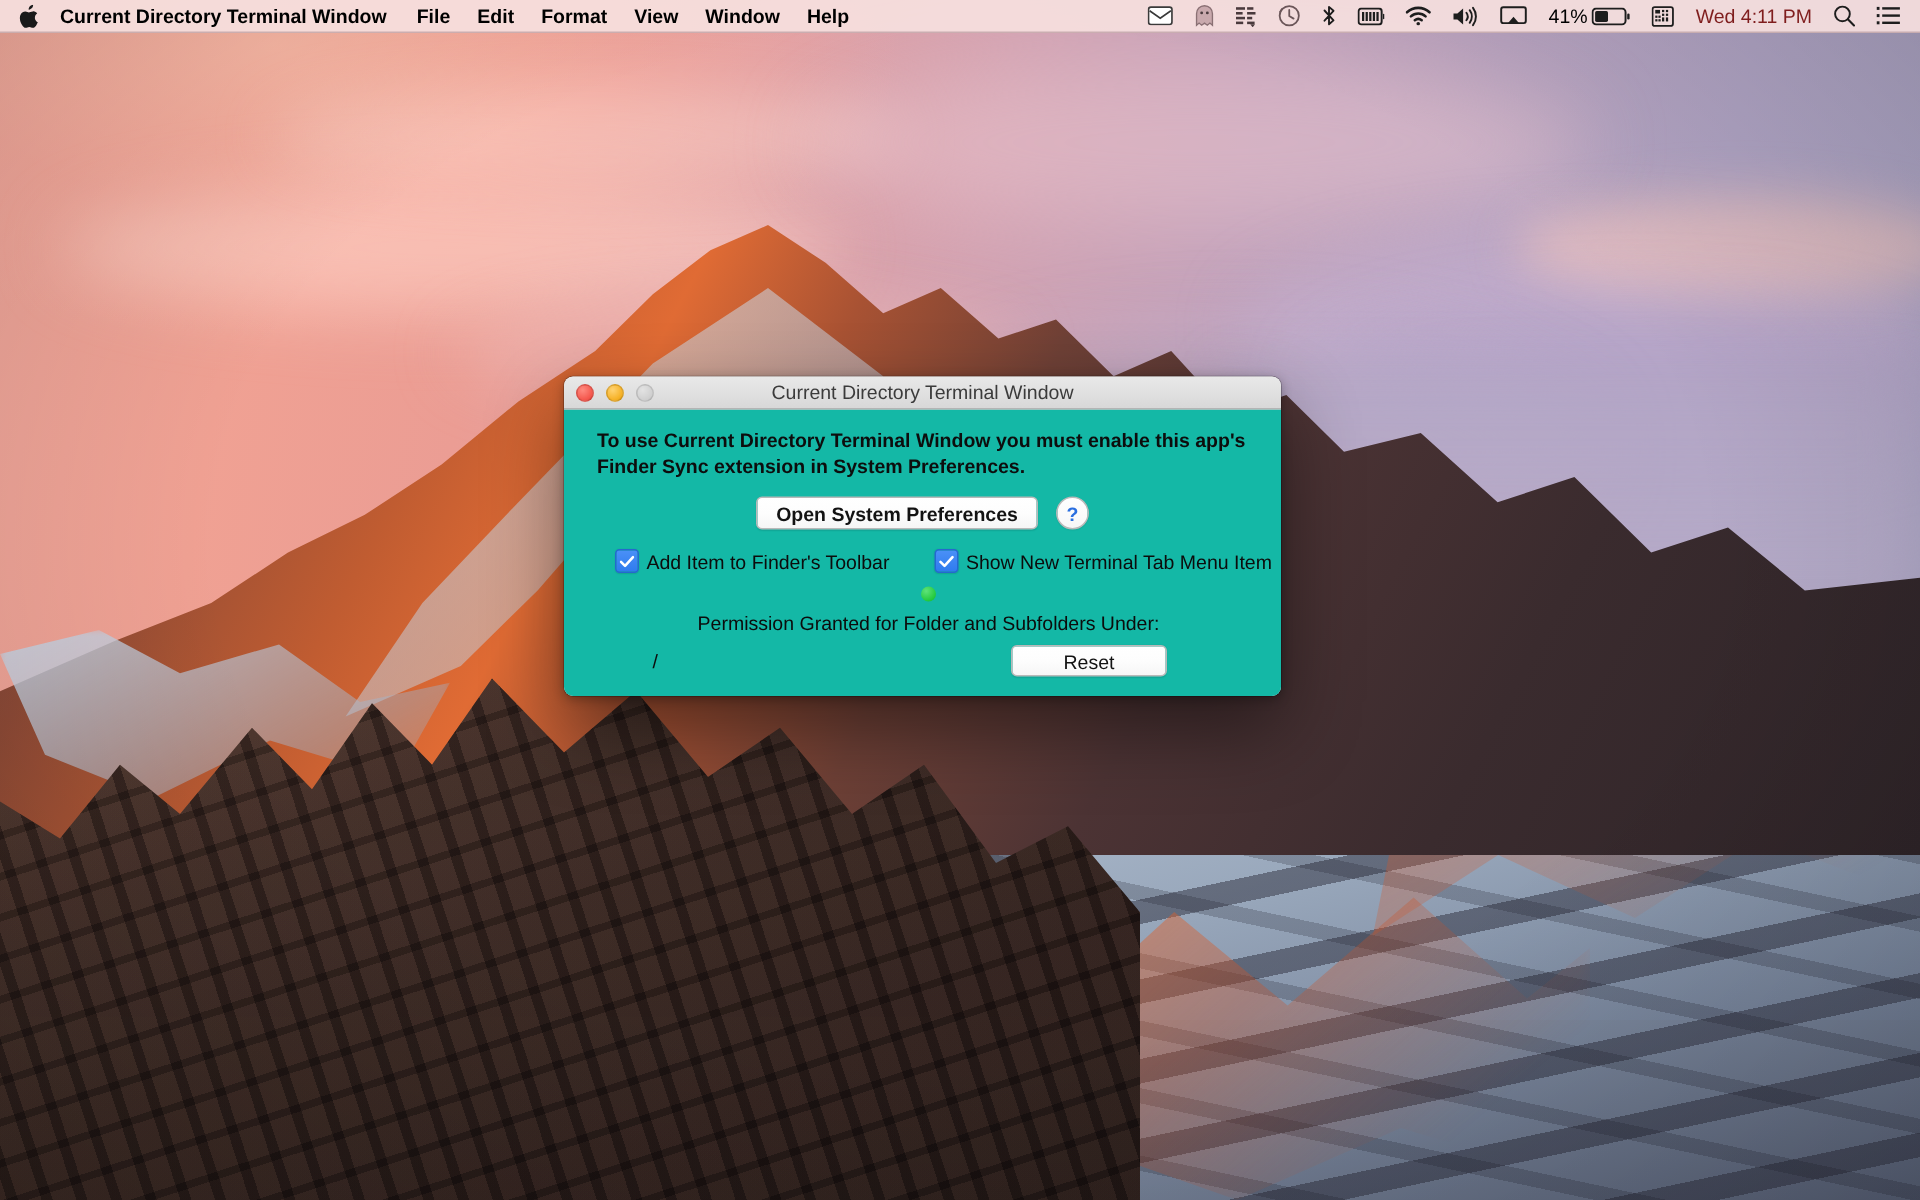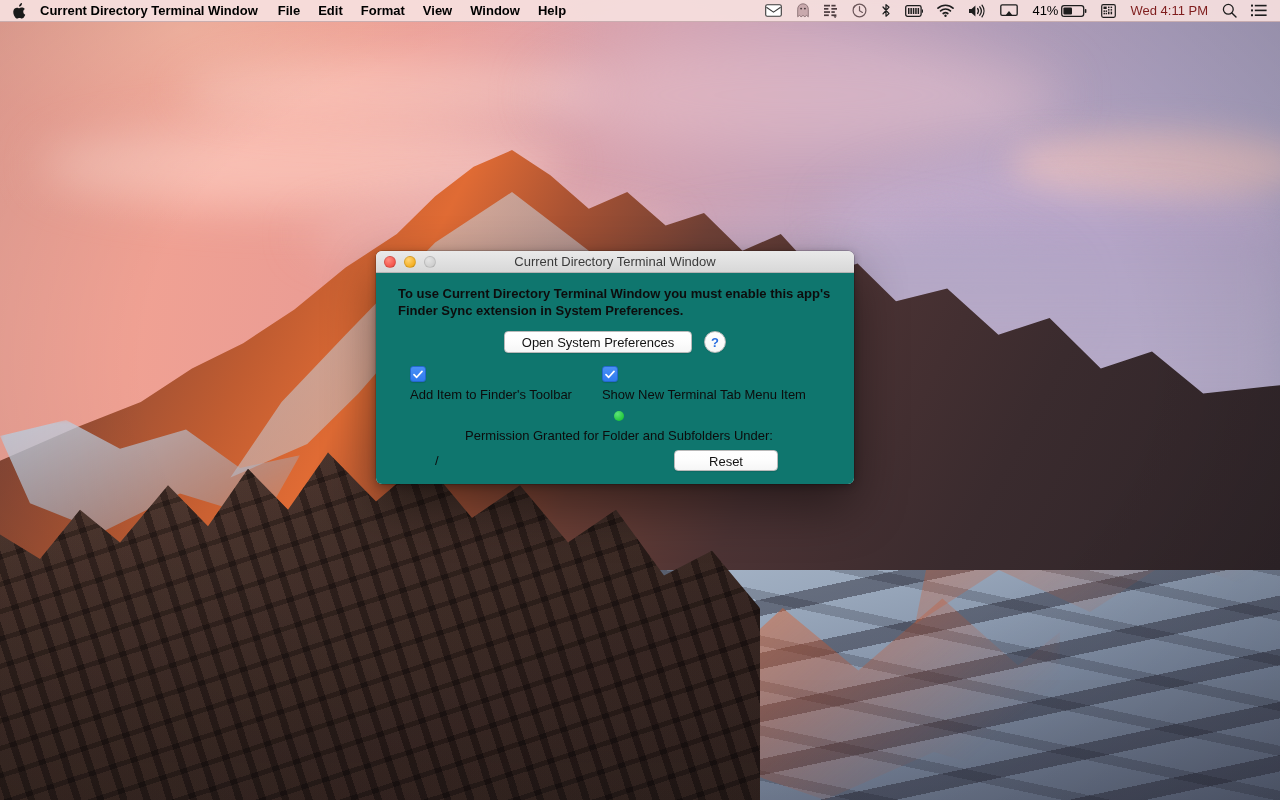--- a/index.html
+++ b/index.html
@@ -313,21 +313,21 @@
     position: absolute;
     left: 0; right: 0;
     text-align: center;
     font-size: 13px;
     color: #3b3b3b;
     line-height: 22px;
     pointer-events: none;
   }
   .window-body {
     padding: 12px 14px 13px 14px;
-    background: #0f766e;
+    background: #14b8a6;
   }
   .notice {
     font-size: 13px;
     font-weight: bold;
     color: #0d0d0d;
     line-height: 17px;
     margin: 0 0 12px 8px;
   }
   .row {
     display: flex;
@@ -344,21 +344,21 @@
     color: #131313;
     background: linear-gradient(180deg, #ffffff 0%, #fdfdfd 50%, #f6f6f6 100%);
     border: 0.5px solid #b9b9b9;
     border-radius: 4px;
     box-shadow: 0 0.5px 1px rgba(0,0,0,0.10);
     padding: 0;
     cursor: default;
     line-height: 21px;
     text-align: center;
   }
-  .btn-open-prefs { width: 188px; height: 22px; }
+  .btn-open-prefs { width: 188px; height: 22px; font-weight: bold; }
   .btn-reset { width: 104px; height: 21px; }
   .help-btn {
     width: 20px; height: 20px;
     border-radius: 50%;
     background: linear-gradient(180deg, #ffffff 0%, #f7f7f7 100%);
     border: 0.5px solid #b9b9b9;
     box-shadow: 0 0.5px 1px rgba(0,0,0,0.10);
     color: #2a6fe0;
     font-size: 13px;
     font-weight: bold;
@@ -368,27 +368,26 @@
   }
   .checks-row {
     display: flex;
     align-items: center;
     gap: 0;
     margin-bottom: 9px;
     padding-left: 20px;
   }
   .check-item {
     display: flex;
-    align-items: flex-start;
+    align-items: flex-end;
     gap: 5px;
     font-size: 13px;
     color: #0c0c0c;
     cursor: default;
     white-space: nowrap;
-    flex-direction: column;
   }
   .check-item.spacer-left { margin-right: 30px; }
   .checkbox {
     width: 14px; height: 14px;
     border-radius: 3px;
     background: linear-gradient(180deg, #4a90f7 0%, #2f7bee 100%);
     border: 0.5px solid #2568cf;
     display: flex; align-items: center; justify-content: center;
     flex: 0 0 auto;
     box-shadow: 0 0.5px 1px rgba(0,0,0,0.12);

